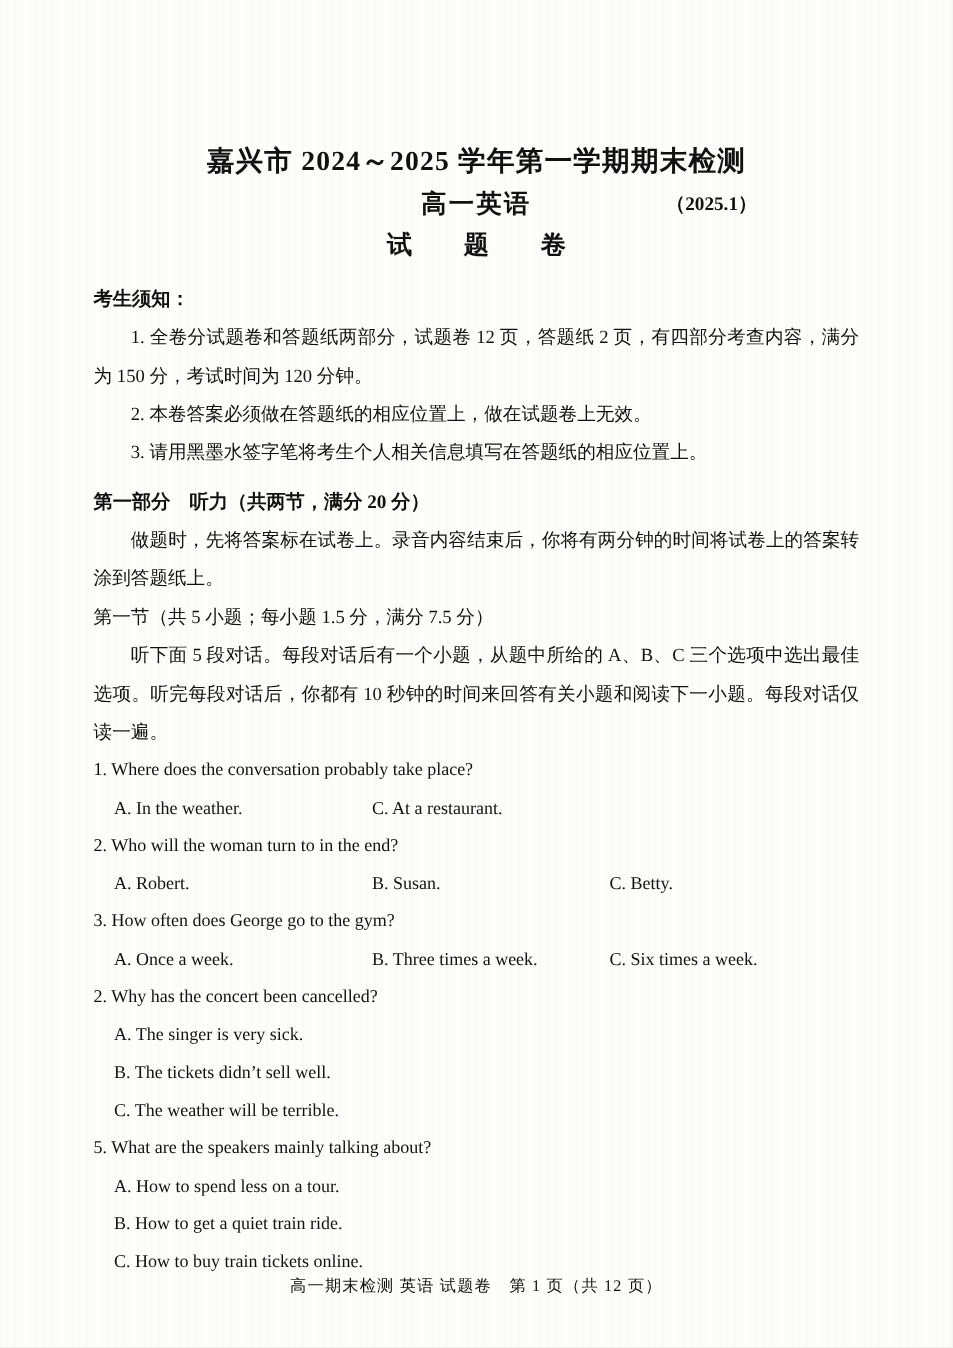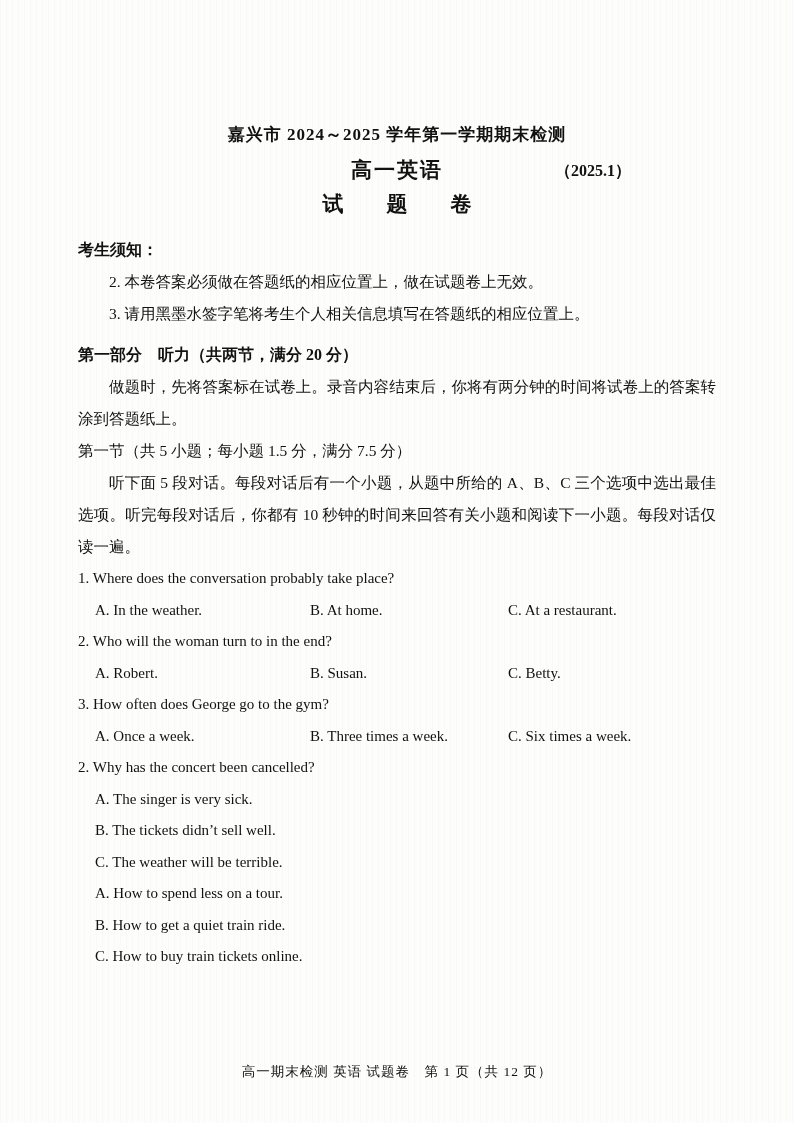--- a/index.html
+++ b/index.html
@@ -13,21 +13,21 @@
       repeating-linear-gradient(90deg, rgba(0,0,0,0.015) 0 1px, transparent 1px 6px),
       #fdfdfc;
     color: #111;
     font-family: "Liberation Serif", "DejaVu Serif", serif;
     padding: 120px 78px 0 78px;
     overflow: hidden;
   }
   
   .exam-title {
     text-align: center;
-    font-size: 17px;
+    font-size: 23px;
     font-weight: 700;
     line-height: 30px;
     letter-spacing: 1px;
   }
   .subtitle-row {
     position: relative;
     height: 32px;
     margin-top: 4px;
   }
   .exam-subject {
@@ -122,35 +122,35 @@
 
   <div class="subtitle-row">
     <div class="exam-subject">高一英语</div>
     <span class="exam-date">（2025.1）</span>
   </div>
 
   <div class="paper-type">试 题 卷</div>
 
   <div class="notice">
     <div class="notice-heading">考生须知：</div>
+    <p class="notice-item">1. 全卷分试题卷和答题纸两部分，试题卷 12 页，答题纸 2 页，有四部分考查内容，满分为 150 分，考试时间为 120 分钟。</p>
     <p class="notice-item">2. 本卷答案必须做在答题纸的相应位置上，做在试题卷上无效。</p>
     <p class="notice-item">3. 请用黑墨水签字笔将考生个人相关信息填写在答题纸的相应位置上。</p>
   </div>
 
   <div class="part-heading">第一部分　听力（共两节，满分 20 分）</div>
   <p class="cn-par">做题时，先将答案标在试卷上。录音内容结束后，你将有两分钟的时间将试卷上的答案转涂到答题纸上。</p>
 
   <div class="section-heading">第一节（共 5 小题；每小题 1.5 分，满分 7.5 分）</div>
   <p class="cn-par">听下面 5 段对话。每段对话后有一个小题，从题中所给的 A、B、C 三个选项中选出最佳选项。听完每段对话后，你都有 10 秒钟的时间来回答有关小题和阅读下一小题。每段对话仅读一遍。</p>
 
   <div class="question">
     <div class="q-text">1. Where does the conversation probably take place?</div>
     <div class="options-row">
       <span class="opt">A. In the weather.</span>
-      <span class="opt">B. At home.</span>
       <span class="opt">C. At a restaurant.</span>
     </div>
   </div>
 
   <div class="question">
     <div class="q-text">2. Who will the woman turn to in the end?</div>
     <div class="options-row">
       <span class="opt">A. Robert.</span>
       <span class="opt">B. Susan.</span>
       <span class="opt">C. Betty.</span>
@@ -169,20 +169,21 @@
   <div class="question">
     <div class="q-text">2. Why has the concert been cancelled?</div>
     <div class="options-stack">
       <div class="opt">A. The singer is very sick.</div>
       <div class="opt">B. The tickets didn’t sell well.</div>
       <div class="opt">C. The weather will be terrible.</div>
     </div>
   </div>
 
   <div class="question">
+    <div class="q-text">5. What are the speakers mainly talking about?</div>
     <div class="options-stack">
       <div class="opt">A. How to spend less on a tour.</div>
       <div class="opt">B. How to get a quiet train ride.</div>
       <div class="opt">C. How to buy train tickets online.</div>
     </div>
   </div>
 
   <div class="page-footer">高一期末检测 英语 试题卷　第 1 页（共 12 页）</div>
 
 </div>

